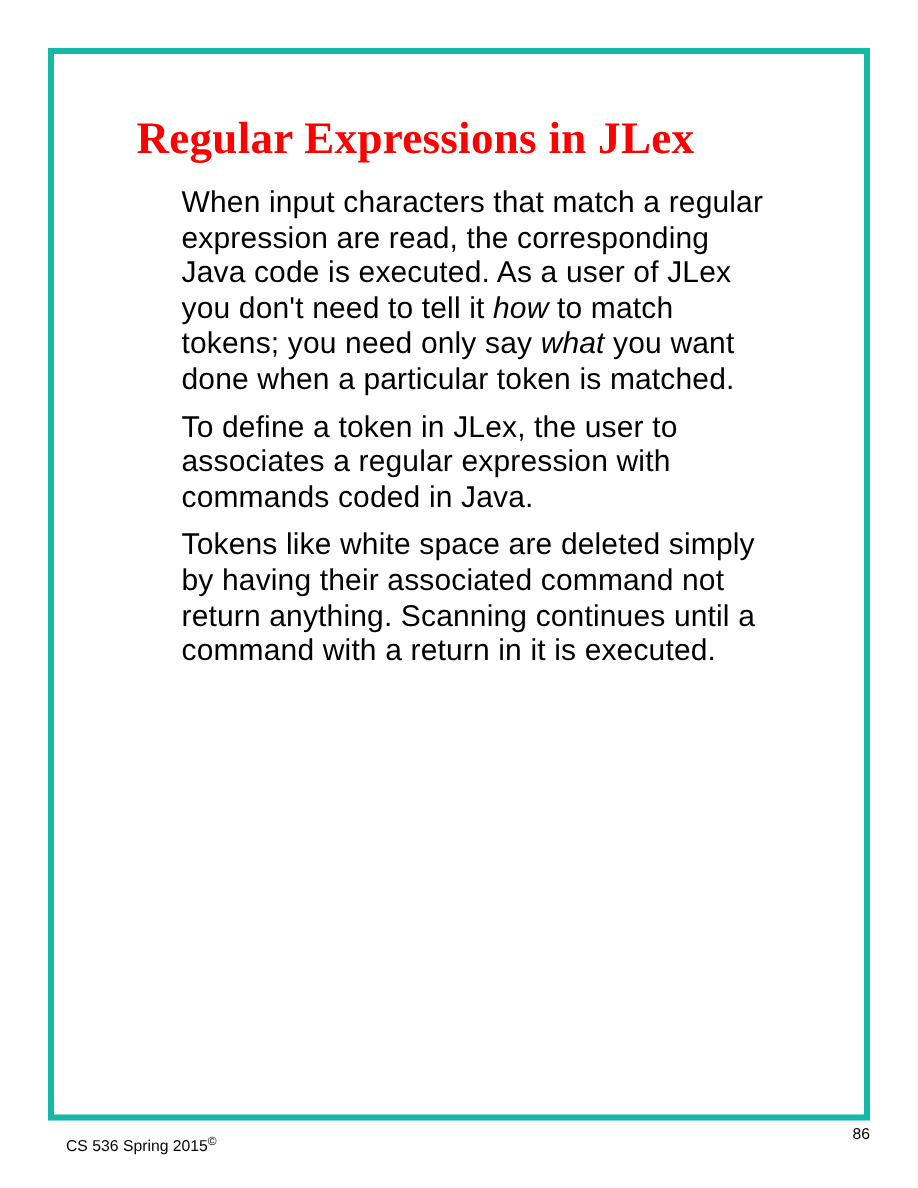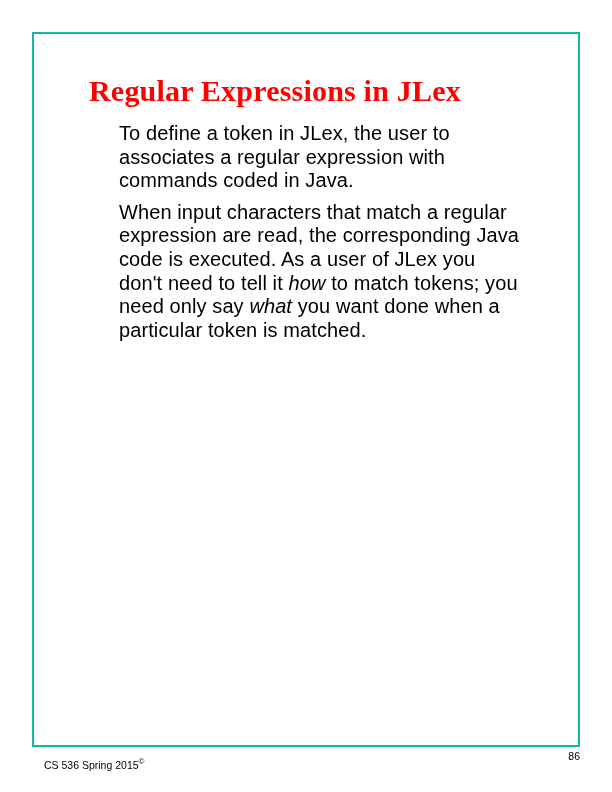--- a/index.html
+++ b/index.html
@@ -9,21 +9,21 @@
     background: #ffffff;
     position: relative;
     font-family: Georgia, 'Times New Roman', serif;
   }
   .frame {
     position: absolute;
     left: 32px;
     top: 32px;
     right: 32px;
     bottom: 45px;
-    border: 2px solid #14b8a6;
+    border: 4px solid #14b8a6;
     padding: 40px 50px 20px 55px;
   }
   .title {
     color: #ff0000;
     font-family: 'Times New Roman', Times, serif;
     font-size: 30px;
     font-weight: bold;
     margin-bottom: 14px;
     letter-spacing: 0.2px;
   }
@@ -62,23 +62,24 @@
     font-size: 8px;
     vertical-align: super;
   }
 </style>
 </head>
 <body>
 
 <div class="frame">
   <h1 class="title">Regular Expressions in JLex</h1>
   <div class="body-text">
-    <p class="para">To define a token in JLex, the user to associates a regular expression with commands coded in Java.</p>
     <p class="para">
       <span>When input characters that match a regular expression are read, the corresponding Java code is executed. As a user of JLex you don't need to tell it </span><span class="italic">how</span><span> to match tokens; you need only say </span><span class="italic">what</span><span> you want done when a particular token is matched.</span>
     </p>
+    <p class="para">To define a token in JLex, the user to associates a regular expression with commands coded in Java.</p>
+    <p class="para">Tokens like white space are deleted simply by having their associated command not return anything. Scanning continues until a command with a return in it is executed.</p>
   </div>
 </div>
 
 <div class="footer-left">
   <span>CS 536  Spring 2015</span><span class="copymark">©</span>
 </div>
 <div class="footer-right">86</div>
 
 </body></html>

